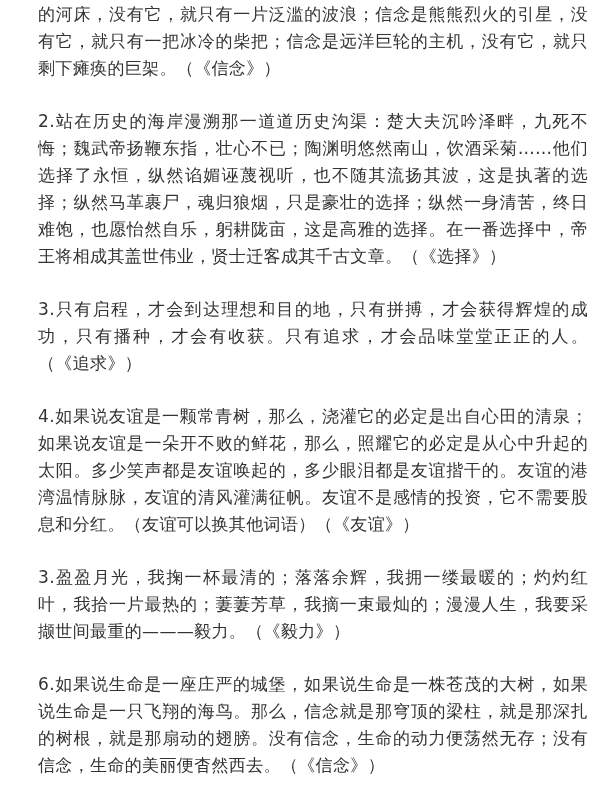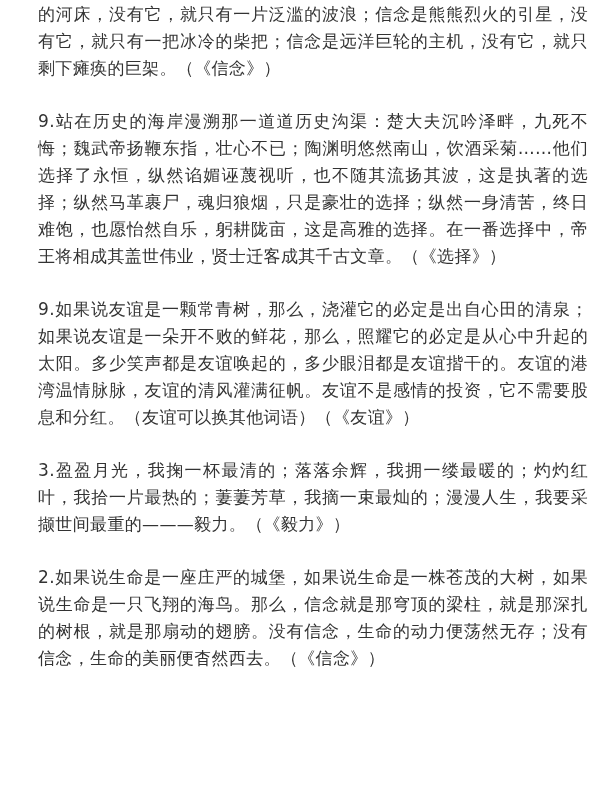--- a/index.html
+++ b/index.html
@@ -28,18 +28,19 @@
       text-align: justify;
       letter-spacing: 0.35px;
       word-break: break-all;
     }
   </style>
 </head>
 <body>
 
 <div class="article">
   <p class="para">的河床，没有它，就只有一片泛滥的波浪；信念是熊熊烈火的引星，没有它，就只有一把冰冷的柴把；信念是远洋巨轮的主机，没有它，就只剩下瘫痪的巨架。（《信念》）</p>
-  <p class="para">9.站在历史的海岸漫溯那一道道历史沟渠：楚大夫沉吟泽畔，九死不悔；魏武帝扬鞭东指，壮心不已；陶渊明悠然南山，饮酒采菊……他们选择了永恒，纵然谄媚诬蔑视听，也不随其流扬其波，这是执著的选择；纵然马革裹尸，魂归狼烟，只是豪壮的选择；纵然一身清苦，终日难饱，也愿怡然自乐，躬耕陇亩，这是高雅的选择。在一番选择中，帝王将相成其盖世伟业，贤士迁客成其千古文章。（《选择》）</p>
-  <p class="para">9.如果说友谊是一颗常青树，那么，浇灌它的必定是出自心田的清泉；如果说友谊是一朵开不败的鲜花，那么，照耀它的必定是从心中升起的太阳。多少笑声都是友谊唤起的，多少眼泪都是友谊揩干的。友谊的港湾温情脉脉，友谊的清风灌满征帆。友谊不是感情的投资，它不需要股息和分红。（友谊可以换其他词语）（《友谊》）</p>
+  <p class="para">2.站在历史的海岸漫溯那一道道历史沟渠：楚大夫沉吟泽畔，九死不悔；魏武帝扬鞭东指，壮心不已；陶渊明悠然南山，饮酒采菊……他们选择了永恒，纵然谄媚诬蔑视听，也不随其流扬其波，这是执著的选择；纵然马革裹尸，魂归狼烟，只是豪壮的选择；纵然一身清苦，终日难饱，也愿怡然自乐，躬耕陇亩，这是高雅的选择。在一番选择中，帝王将相成其盖世伟业，贤士迁客成其千古文章。（《选择》）</p>
+  <p class="para">3.只有启程，才会到达理想和目的地，只有拼搏，才会获得辉煌的成功，只有播种，才会有收获。只有追求，才会品味堂堂正正的人。（《追求》）</p>
+  <p class="para">4.如果说友谊是一颗常青树，那么，浇灌它的必定是出自心田的清泉；如果说友谊是一朵开不败的鲜花，那么，照耀它的必定是从心中升起的太阳。多少笑声都是友谊唤起的，多少眼泪都是友谊揩干的。友谊的港湾温情脉脉，友谊的清风灌满征帆。友谊不是感情的投资，它不需要股息和分红。（友谊可以换其他词语）（《友谊》）</p>
   <p class="para">3.盈盈月光，我掬一杯最清的；落落余辉，我拥一缕最暖的；灼灼红叶，我拾一片最热的；萋萋芳草，我摘一束最灿的；漫漫人生，我要采撷世间最重的———毅力。（《毅力》）</p>
-  <p class="para">2.如果说生命是一座庄严的城堡，如果说生命是一株苍茂的大树，如果说生命是一只飞翔的海鸟。那么，信念就是那穹顶的梁柱，就是那深扎的树根，就是那扇动的翅膀。没有信念，生命的动力便荡然无存；没有信念，生命的美丽便杳然西去。（《信念》）</p>
+  <p class="para">6.如果说生命是一座庄严的城堡，如果说生命是一株苍茂的大树，如果说生命是一只飞翔的海鸟。那么，信念就是那穹顶的梁柱，就是那深扎的树根，就是那扇动的翅膀。没有信念，生命的动力便荡然无存；没有信念，生命的美丽便杳然西去。（《信念》）</p>
 
 </div>
 
 </body></html>

